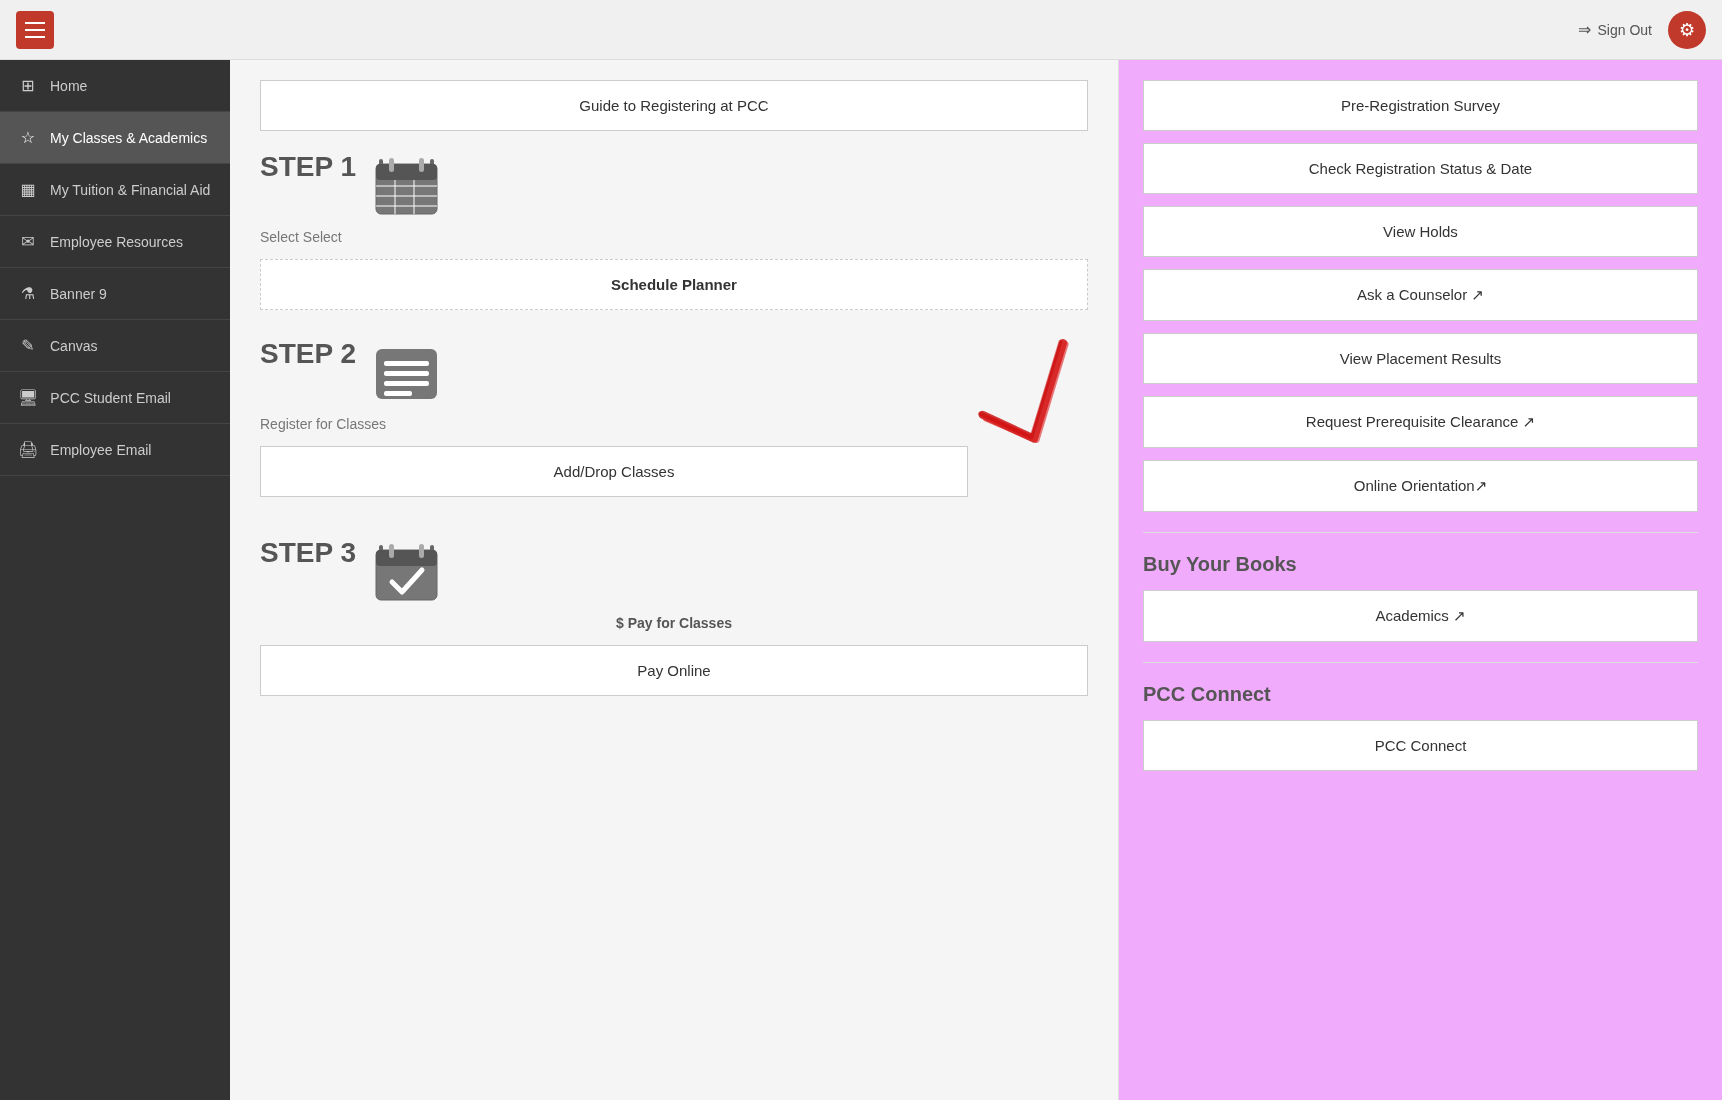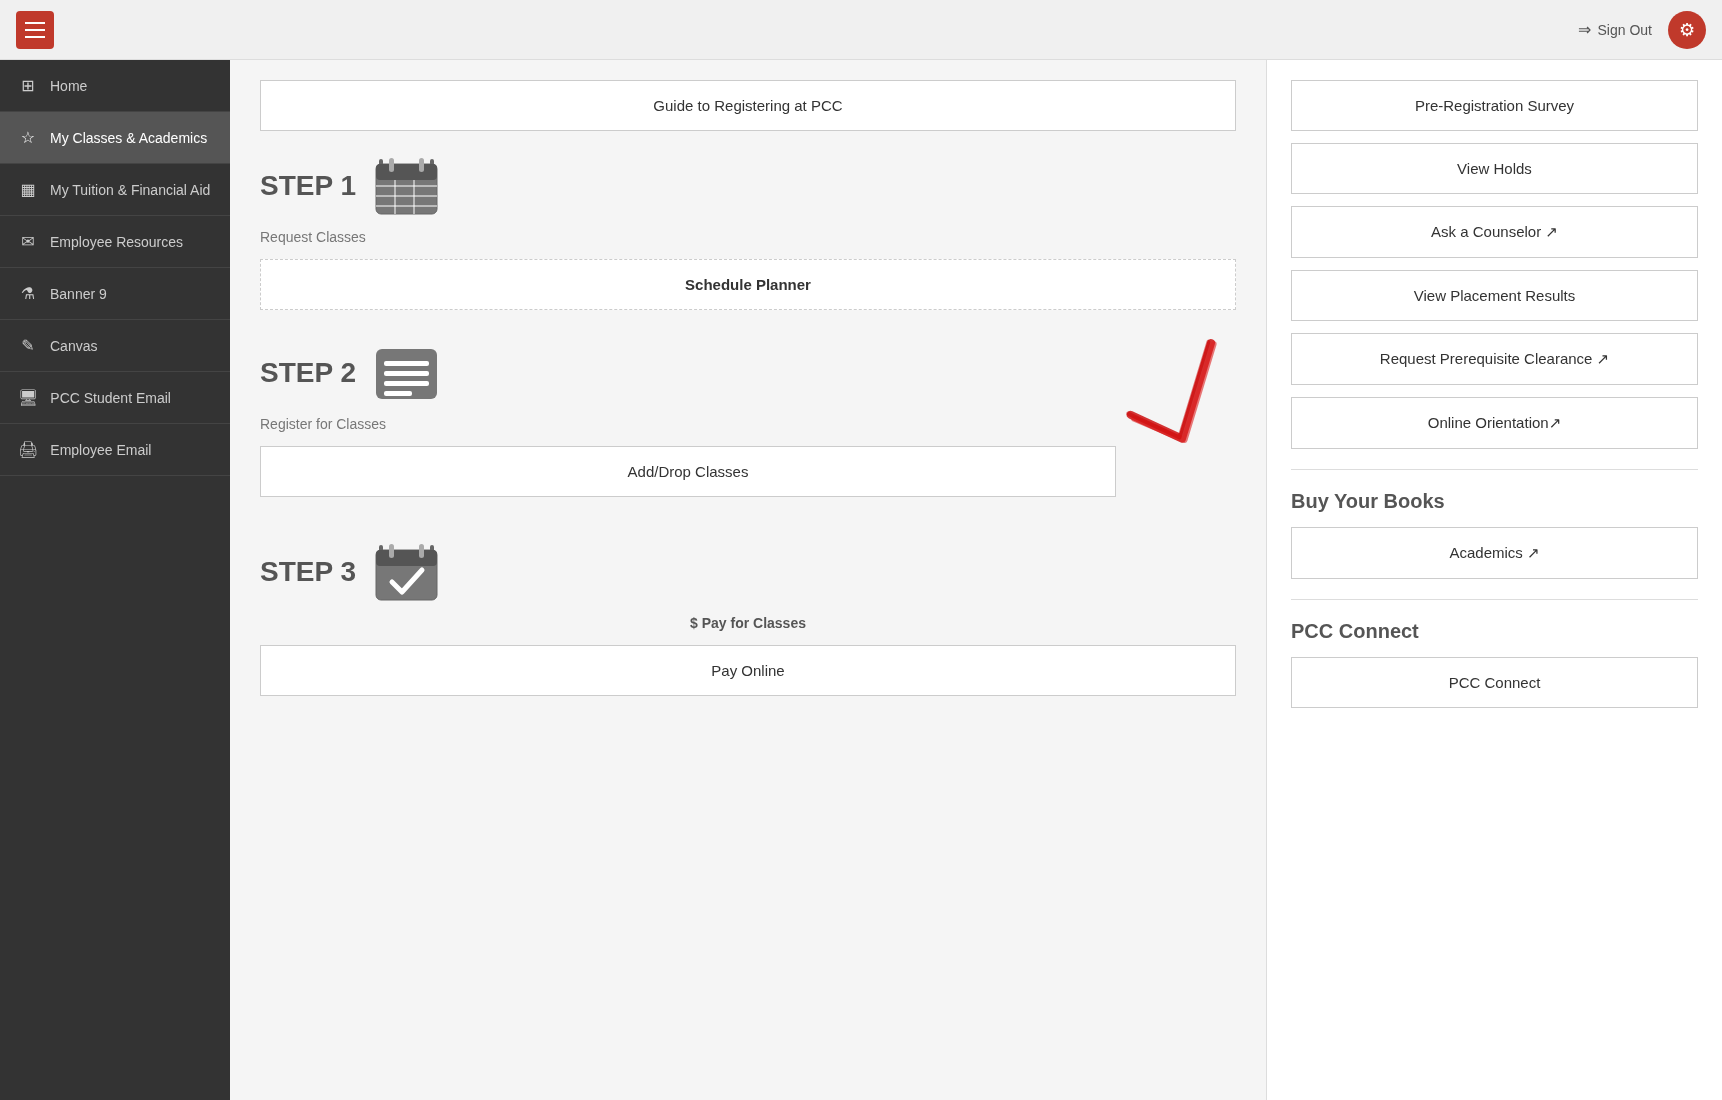--- a/index.html
+++ b/index.html
@@ -105,24 +105,24 @@
     
     .left-panel {
       flex: 1;
       overflow-y: auto;
       padding: 20px 30px;
       background: #f5f5f5;
     }
 
     
     .right-panel {
-      width: 456px;
+      width: 604px;
       overflow-y: auto;
       padding: 20px 24px;
-      background: #ffffff;
+      background: #f0abfc;
       border-left: 1px solid #ddd;
     }
 
     
     .action-btn {
       display: block;
       width: 100%;
       padding: 16px 20px;
       background: white;
       border: 1.5px solid #ccc;
@@ -130,21 +130,21 @@
       font-size: 15px;
       color: #333;
       cursor: pointer;
       text-align: center;
       margin-bottom: 12px;
     }
     .action-btn.dashed { border-style: dashed; font-weight: bold; }
 
     
     .step-container { margin-bottom: 28px; }
-    .step-header { display: flex; align-items: center; gap: 16px; margin-bottom: 8px; }
+    .step-header { display: flex; align-items: flex-start; gap: 16px; margin-bottom: 8px; }
     .step-label { font-size: 28px; font-weight: bold; color: #555; }
     .step-icon {
       width: 70px;
       height: 70px;
       display: flex;
       align-items: center;
       justify-content: center;
     }
     .step-desc { font-size: 14px; color: #777; margin-bottom: 14px; }
     .step-desc.bold { font-weight: bold; color: #555; text-align: center; }
@@ -267,21 +267,21 @@
               <rect x="45" y="4" width="5" height="14" rx="2.5" fill="#aaa"></rect>
 
               <line x1="2" y1="32" x2="63" y2="32" stroke="white" stroke-width="1"></line>
               <line x1="2" y1="42" x2="63" y2="42" stroke="white" stroke-width="1"></line>
               <line x1="2" y1="52" x2="63" y2="52" stroke="white" stroke-width="1"></line>
               <line x1="21" y1="26" x2="21" y2="60" stroke="white" stroke-width="1"></line>
               <line x1="40" y1="26" x2="40" y2="60" stroke="white" stroke-width="1"></line>
             </svg>
           </div>
         </div>
-        <p class="step-desc">Request Classes</p>
+        <p class="step-desc">Select Select</p>
         <button class="action-btn dashed">
           <span>Schedule Planner</span>
         </button>
       </div>
 
       <div class="step-container">
         <div class="step2-row">
           <div style="flex:1;">
             <div class="step-header">
               <span class="step-label">STEP 2</span>
@@ -338,20 +338,23 @@
       </div>
 
     </div>
 
     <div class="right-panel">
 
       <button class="action-btn">
         <span>Pre-Registration Survey</span>
       </button>
       <button class="action-btn">
+        <span>Check Registration Status &amp; Date</span>
+      </button>
+      <button class="action-btn">
         <span>View Holds</span>
       </button>
       <button class="action-btn">
         <span>Ask a Counselor ↗</span>
       </button>
       <button class="action-btn">
         <span>View Placement Results</span>
       </button>
       <button class="action-btn">
         <span>Request Prerequisite Clearance ↗</span>

